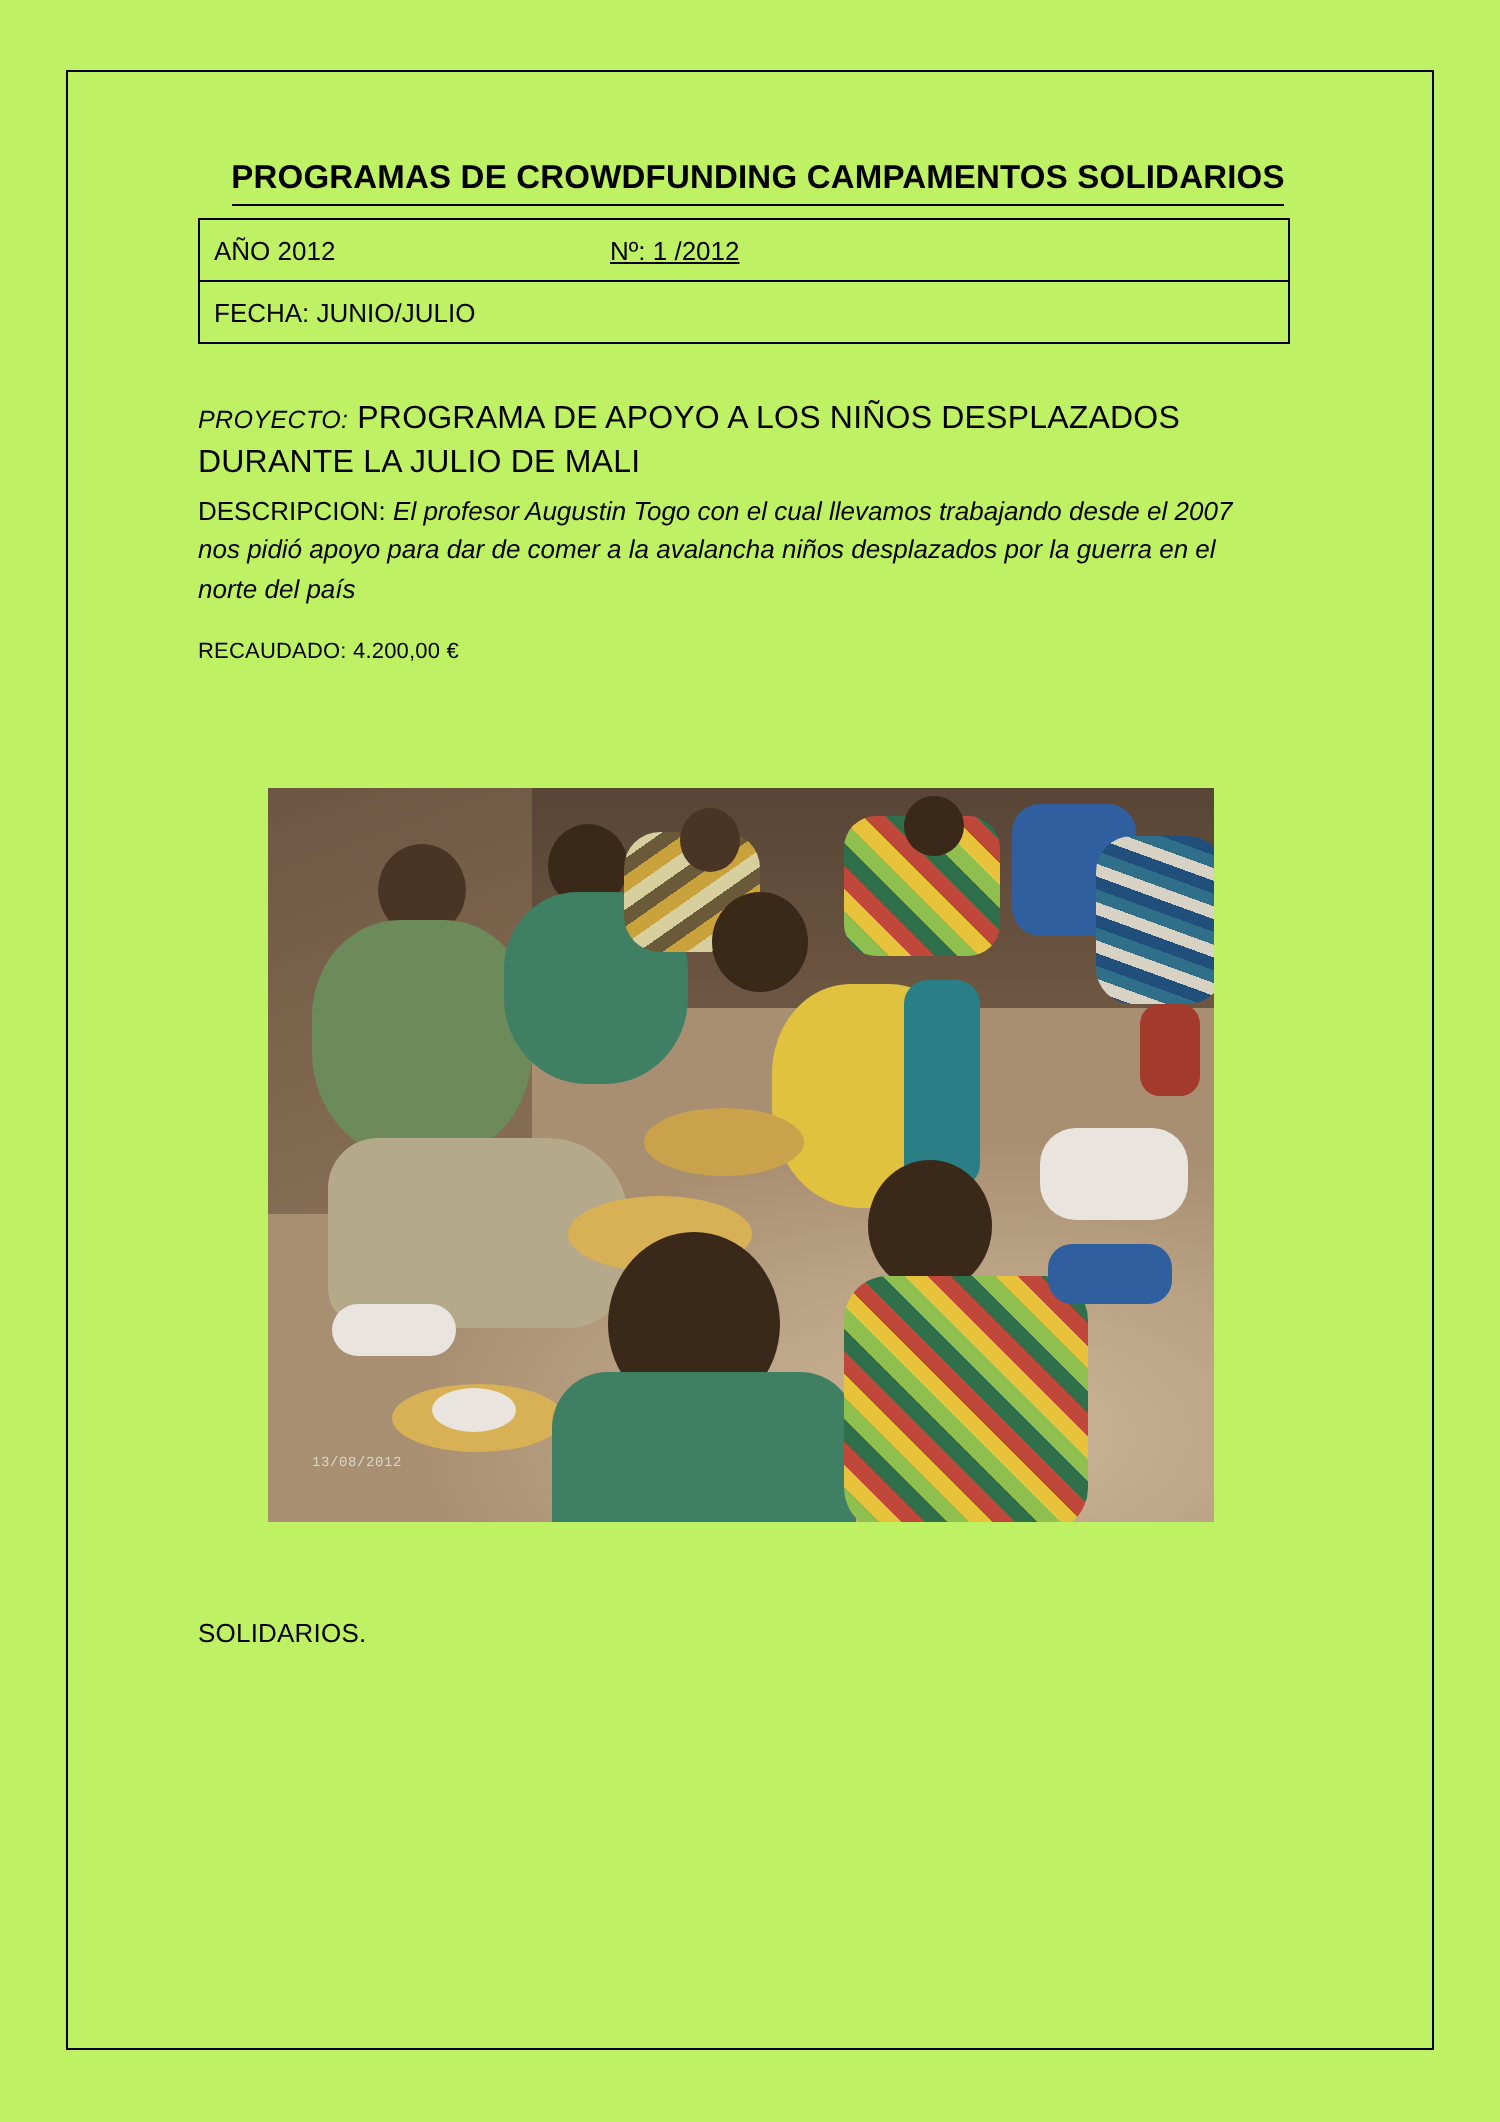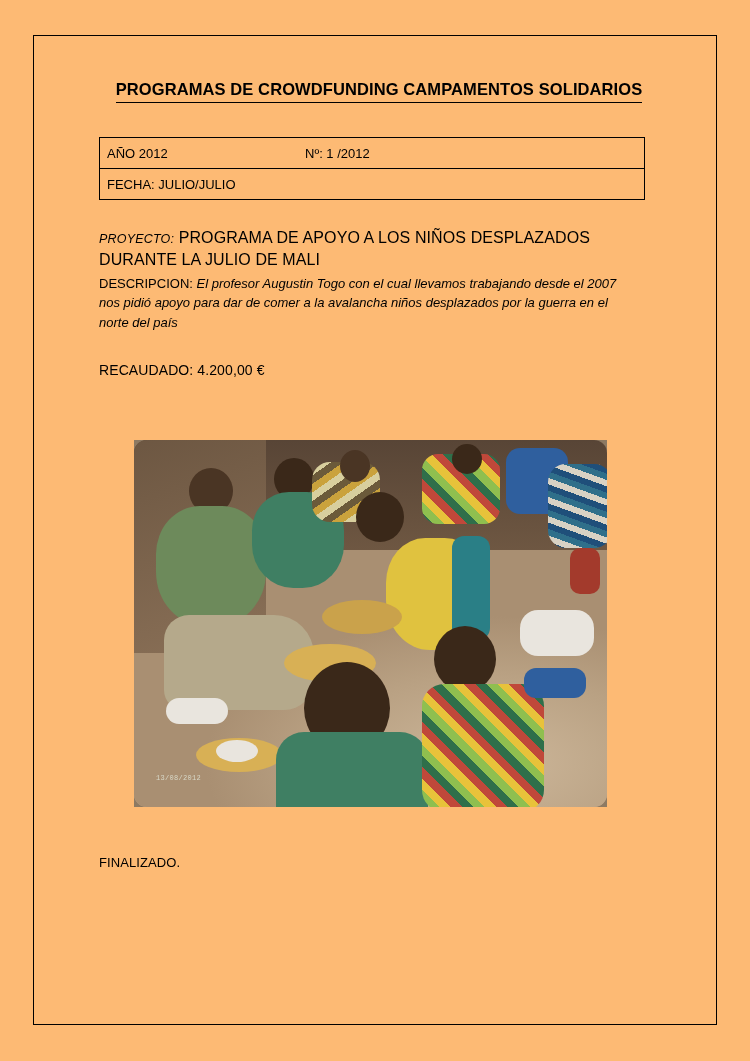--- a/index.html
+++ b/index.html
@@ -11,21 +11,21 @@
     width: 750px;
     height: 1061px;
     font-family: "Liberation Sans", sans-serif;
     color: #000000;
     overflow: hidden;
   }
   .page {
     position: relative;
     width: 750px;
     height: 1061px;
-    background: #fdba74;
+    background: #bef264;
     box-sizing: border-box;
   }
   .page-border {
     position: absolute;
     left: 33px;
     top: 35px;
     width: 684px;
     height: 990px;
     border: 1px solid #000000;
     box-sizing: border-box;
@@ -42,40 +42,41 @@
     font-weight: bold;
     text-align: center;
     letter-spacing: 0.1px;
     padding-bottom: 3px;
     border-bottom: 1.5px solid #000000;
     display: inline-block;
     margin-left: 12px;
     white-space: nowrap;
   }
   .meta-table {
-    margin-top: 34px;
+    margin-top: 6px;
     border: 1.2px solid #000000;
     width: 546px;
     box-sizing: border-box;
   }
   .meta-row {
     display: flex;
     align-items: center;
     height: 30px;
     padding-left: 7px;
     font-size: 13px;
   }
   .meta-row.first {
     border-bottom: 1.2px solid #000000;
   }
   .meta-cell-left {
     width: 198px;
   }
   .meta-cell-right {
     flex: 1;
+    text-decoration: underline;
   }
   .project-block {
     margin-top: 27px;
     line-height: 1.38;
   }
   .project-label {
     font-size: 12.5px;
     letter-spacing: 0.2px;
     font-style: italic;
   }
@@ -89,38 +90,37 @@
     line-height: 1.48;
     width: 520px;
   }
   .desc-label {
     font-style: normal;
   }
   .desc-text {
     font-style: italic;
   }
   .raised-block {
-    margin-top: 30px;
-    font-size: 14px;
+    margin-top: 16px;
+    font-size: 11px;
     letter-spacing: 0.1px;
   }
   .photo-wrap {
     margin-top: 62px;
     margin-left: 35px;
     width: 473px;
     height: 367px;
     position: relative;
     overflow: hidden;
     background: #8d7a63;
   }
   .photo {
     position: absolute;
     inset: 0;
     overflow: hidden;
-    border-radius: 13px;
   }
   
   .ph-floor {
     position: absolute;
     left: 0; top: 0; width: 100%; height: 100%;
     background:
       radial-gradient(ellipse 60% 40% at 75% 88%, #cdb79a 0%, #b9a183 60%, #a98f72 100%),
       linear-gradient(180deg, #6a5442 0%, #7d6650 18%, #a98d6f 42%, #c0a885 70%, #bda183 100%);
   }
   .ph-wall {
@@ -189,21 +189,21 @@
     <div style="text-align:center;">
       <div class="doc-title">PROGRAMAS DE CROWDFUNDING CAMPAMENTOS SOLIDARIOS</div>
     </div>
 
     <div class="meta-table">
       <div class="meta-row first">
         <div class="meta-cell-left">AÑO 2012</div>
         <div class="meta-cell-right">Nº: 1 /2012</div>
       </div>
       <div class="meta-row">
-        <div class="meta-cell-left">FECHA: JULIO/JULIO</div>
+        <div class="meta-cell-left">FECHA: JUNIO/JULIO</div>
       </div>
     </div>
 
     <div class="project-block">
       <span class="project-label">PROYECTO:</span>
       <span class="project-name">PROGRAMA DE APOYO A LOS NIÑOS DESPLAZADOS DURANTE LA JULIO DE MALI</span>
     </div>
 
     <div class="desc-block">
       <span class="desc-label">DESCRIPCION:</span>
@@ -254,16 +254,16 @@
         <div class="shape b-pattern" style="left:288px; top:244px; width:122px; height:128px; border-radius:22px;"></div>
 
         <div class="shape b-white" style="left:386px; top:170px; width:74px; height:46px; border-radius:18px;"></div>
         <div class="shape b-blue" style="left:390px; top:228px; width:62px; height:30px; border-radius:12px;"></div>
         <div class="shape b-red" style="left:436px; top:108px; width:30px; height:46px; border-radius:10px;"></div>
 
         <div class="photo-stamp">13/08/2012</div>
       </div>
     </div>
 
-    <div class="finalizado">FINALIZADO.</div>
+    <div class="finalizado">SOLIDARIOS.</div>
 
   </div>
 </div>
 
 </body></html>

